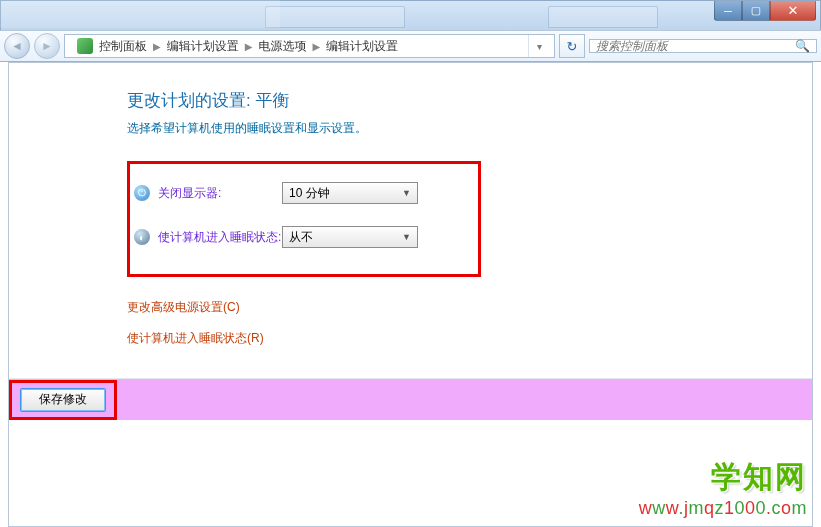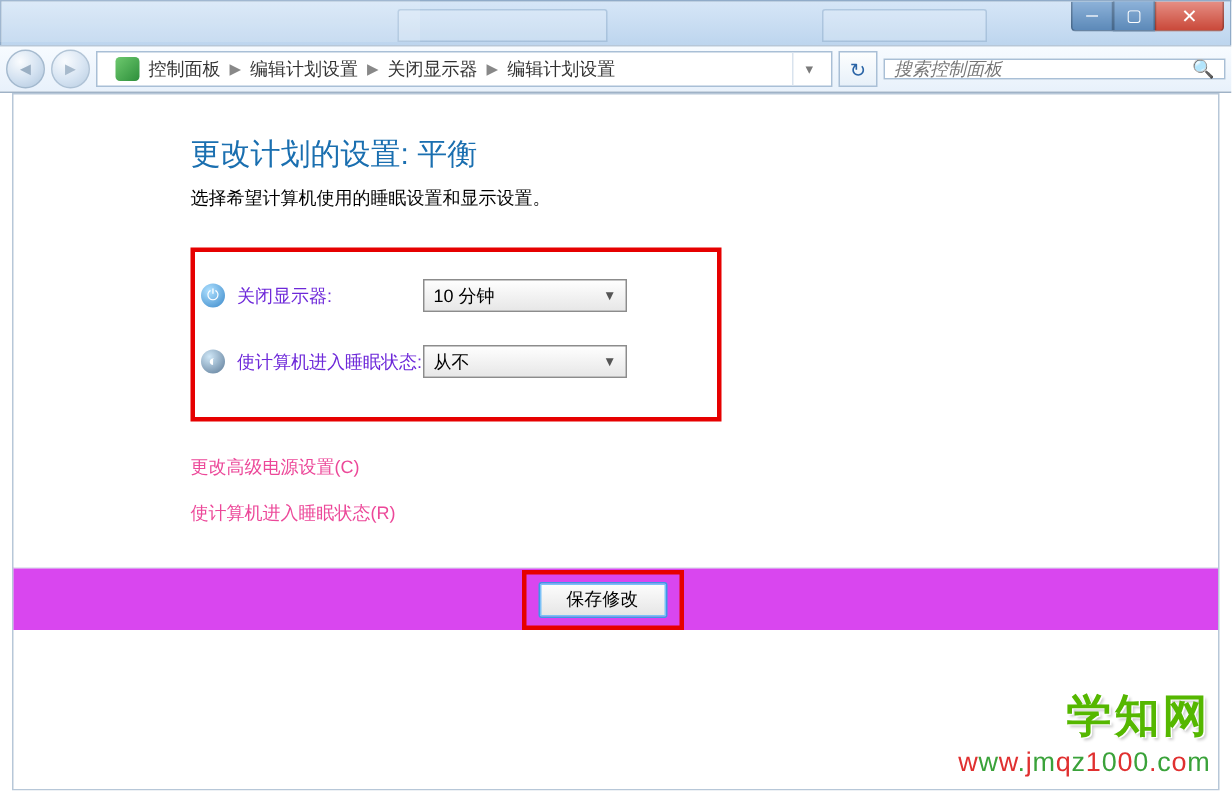--- a/index.html
+++ b/index.html
@@ -21,34 +21,34 @@
     .addressbar { flex: 1; height: 24px; background: #fff; border: 1px solid #a9bfd6; display: flex; align-items: center; padding: 0 12px; font-size: 12px; color: #333; }
     .bc-icon { width: 16px; height: 16px; border-radius: 3px; background: linear-gradient(135deg,#6ec96e,#2d8f3b); display: inline-block; margin-right: 6px; }
     .bc-sep { color: #888; padding: 0 6px; font-size: 10px; }
     .addr-dd { margin-left: auto; color: #7a7a7a; font-size: 10px; padding-left: 8px; border-left: 1px solid #d9e3ee; height: 100%; display: flex; align-items: center; }
     .refresh-btn { width: 26px; height: 24px; border: 1px solid #a9bfd6; background: linear-gradient(to bottom,#fdfefe,#e7f0f9); display: flex; align-items: center; justify-content: center; color: #2a64a6; font-size: 13px; }
     .searchbox { width: 228px; height: 14px; border: 1px solid #a9bfd6; background: #fff; display: flex; align-items: center; font-size: 12px; color: #777; padding: 0 6px; font-style: italic; position: relative; }
     .searchbox .mag { position: absolute; right: 6px; color: #5e7ea0; font-style: normal; }
 
     .content { position: absolute; left: 8px; top: 62px; right: 8px; bottom: 0; border: 1px solid #b7c7d8; background: #fff; }
     .inner { padding: 26px 8px 8px 118px; }
-    .page-title { color: #1a6fb0; font-size: 20px; font-weight: normal; margin-bottom: 8px; }
-    .subtitle { font-size: 12px; color: #000000; margin-bottom: 24px; }
+    .page-title { color: #1a6fb0; font-size: 17px; font-weight: normal; margin-bottom: 8px; }
+    .subtitle { font-size: 12px; color: #0369a1; margin-bottom: 24px; }
     .redbox { border: 3px solid #e60000; padding: 18px 12px 26px 4px; width: 354px; margin-bottom: 22px; }
     .settings-row { display: flex; align-items: center; margin-bottom: 22px; }
     .settings-row:last-child { margin-bottom: 0; }
     .row-icon { width: 16px; height: 16px; border-radius: 50%; display: inline-flex; align-items: center; justify-content: center; font-size: 10px; color: #fff; margin-right: 8px; }
     .ico-display { background: radial-gradient(circle at 35% 30%, #aee0ff, #3a88c9); }
     .ico-sleep { background: radial-gradient(circle at 35% 30%, #cfe7f7, #5b7996); }
     .row-label { font-size: 12px; color: #6d28d9; width: 124px; }
     .dd { width: 136px; height: 22px; border: 1px solid #8c8c8c; background: linear-gradient(to bottom,#fefefe,#e7e7e7); font-size: 12px; padding: 0 6px; display: flex; align-items: center; justify-content: space-between; cursor: default; }
     .dd-arrow { font-size: 9px; color: #555; }
-    .link { display: block; color: #ec4899; font-size: 12px; margin-bottom: 14px; text-decoration: none; cursor: pointer; }
+    .link { display: block; color: #c2410c; font-size: 12px; margin-bottom: 14px; text-decoration: none; cursor: pointer; }
 
-    .footer { position: absolute; left: 0; right: 0; bottom: 106px; height: 42px; border-top: 1px solid #e4e9ef; background: #d946ef; display: flex; align-items: center; justify-content: center; padding-right: 18px; gap: 12px; }
+    .footer { position: absolute; left: 0; right: 0; bottom: 106px; height: 42px; border-top: 1px solid #e4e9ef; background: #f0abfc; display: flex; align-items: center; justify-content: flex-start; padding-right: 18px; gap: 12px; }
     .btn { width: 86px; height: 24px; border: 1px solid #8b8b8b; background: linear-gradient(to bottom,#fdfdfd,#e5e5e5); font-size: 12px; display: flex; align-items: center; justify-content: center; cursor: default; border-radius: 2px; }
     .btn-save { border: 1px solid #3b99e6; box-shadow: 0 0 0 1px #7bc1f7 inset; }
     .save-wrap { border: 3px solid #e60000; padding: 5px 8px; }
 
     .watermark { position: absolute; right: 14px; bottom: 8px; text-align: right; }
     .wm1 { font-size: 30px; font-weight: bold; color: #55b700; text-shadow: 1px 1px 0 #fff, 2px 2px 2px rgba(0,0,0,0.2); font-family: Liberation Serif, serif; letter-spacing: 2px; }
     .wm2 { font-size: 18px; font-weight: normal; letter-spacing: 0.5px; }
     .wm2 .r { color: #e03030; } .wm2 .g { color: #3aa23a; }
   </style>
 </head>
@@ -69,21 +69,21 @@
   </div>
   <div class="nav-arrow fwd">
     <span>►</span>
   </div>
   <div class="addressbar">
     <span class="bc-icon"></span>
     <span>控制面板</span>
     <span class="bc-sep">▶</span>
     <span>编辑计划设置</span>
     <span class="bc-sep">▶</span>
-    <span>关闭显示器</span>
+    <span>电源选项</span>
     <span class="bc-sep">▶</span>
     <span>编辑计划设置</span>
     <span class="addr-dd">▾</span>
   </div>
   <div class="refresh-btn">
     <span>↻</span>
   </div>
   <div class="searchbox" title="搜索控制面板">
     <span>搜索控制面板</span>
     <span class="mag">🔍</span>

